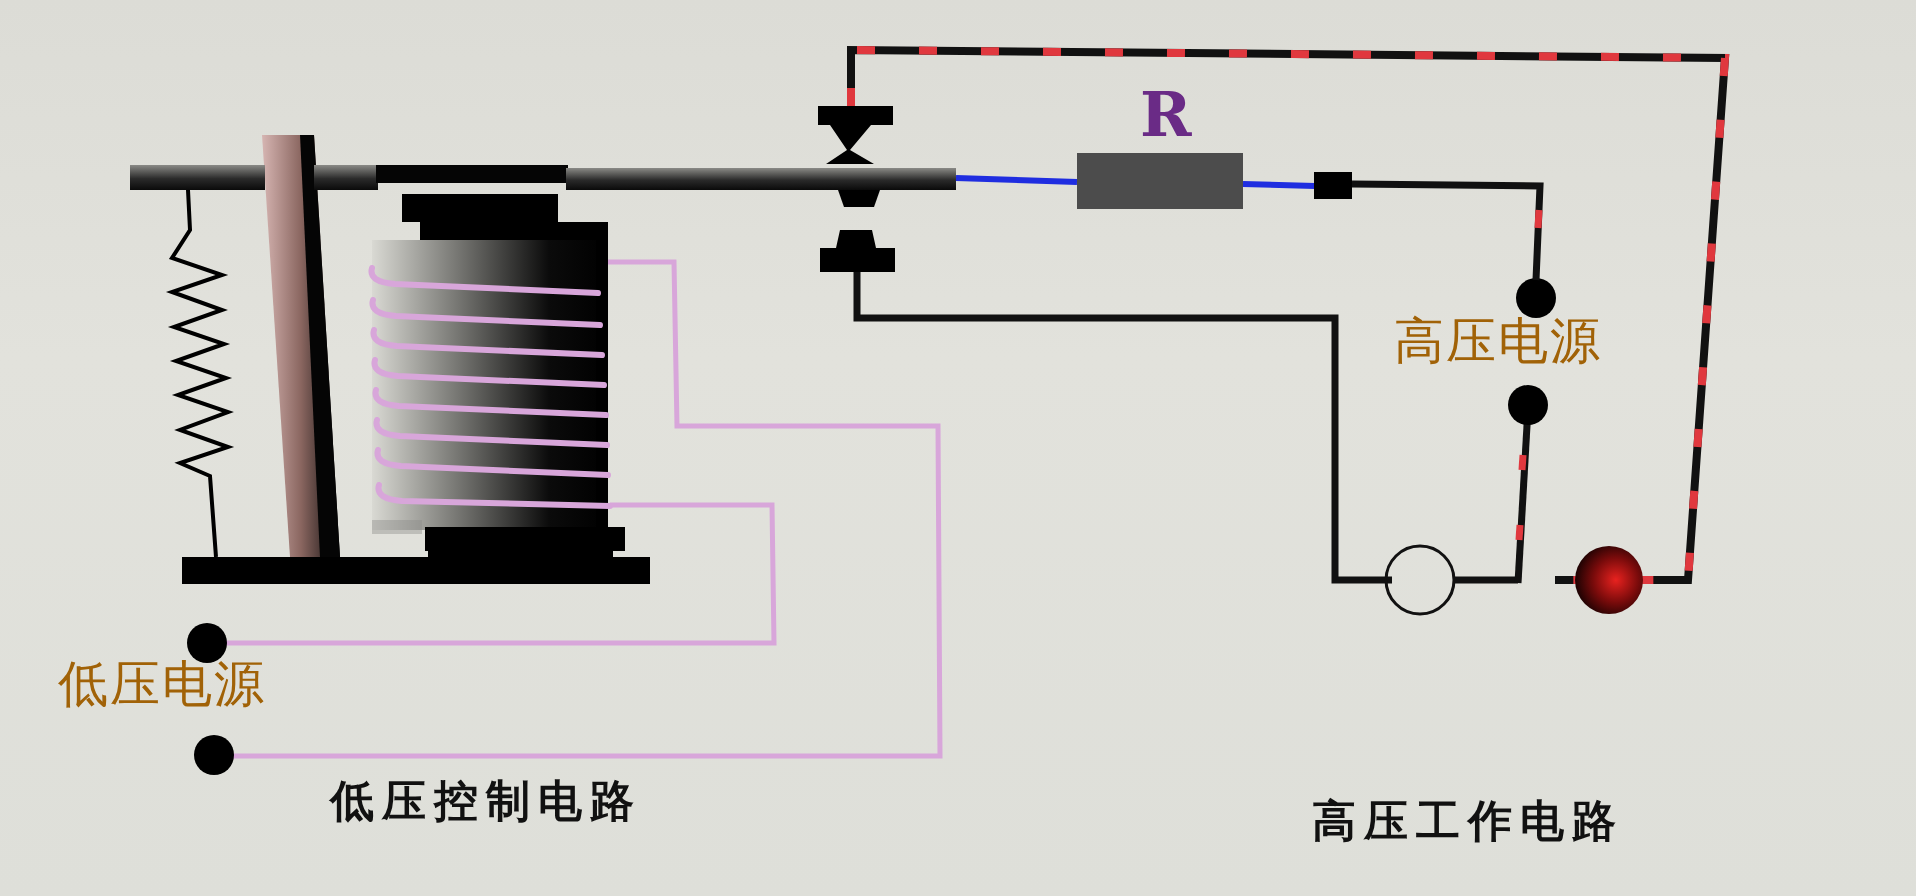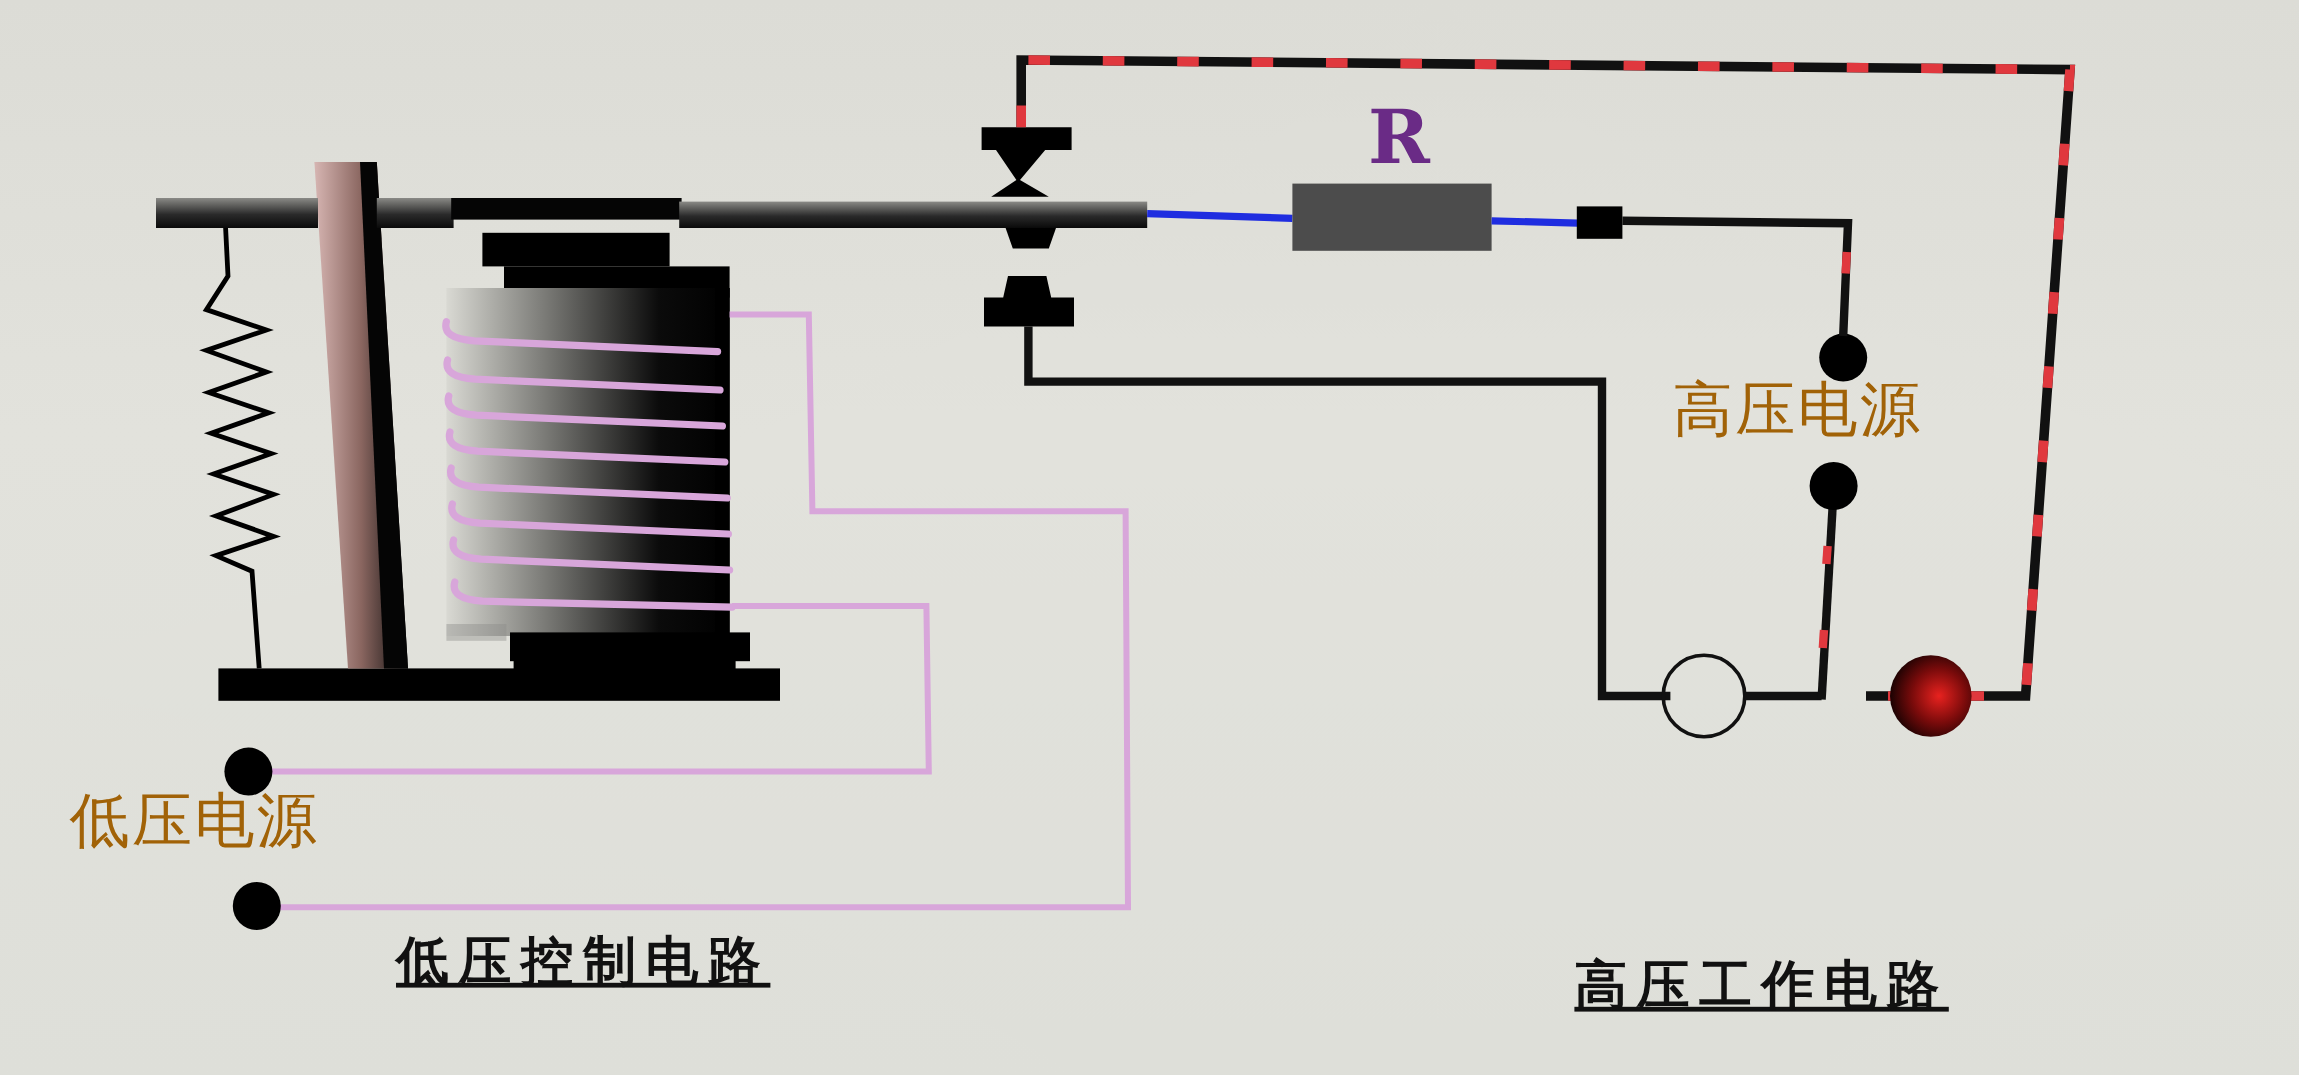--- a/index.html
+++ b/index.html
@@ -8,21 +8,21 @@
     background: linear-gradient(180deg, #dcdcd6 0%, #e2e2dc 40%, #dedfd9 100%);
     font-family: "DejaVu Sans", sans-serif;
   }
   #stage { position: absolute; left: 0; top: 0; width: 1916px; height: 896px; }
   .label-serif {
     position: absolute; font-family: "DejaVu Serif", serif; color: #a16207;
     font-size: 50px; letter-spacing: 2px; white-space: nowrap;
   }
   .label-sans {
     position: absolute; font-family: "DejaVu Sans", sans-serif; color: #111;
-    font-size: 44px; letter-spacing: 8px; white-space: nowrap; font-weight: bold; text-decoration: underline;
+    font-size: 44px; letter-spacing: 8px; white-space: nowrap; font-weight: bold;
   }
   .resistor-letter {
     position: absolute; font-family: "DejaVu Serif", serif; color: #6a2b86;
     font-size: 62px; font-weight: bold;
   }
 </style>
 </head>
 <body>
 
 <div id="stage">

